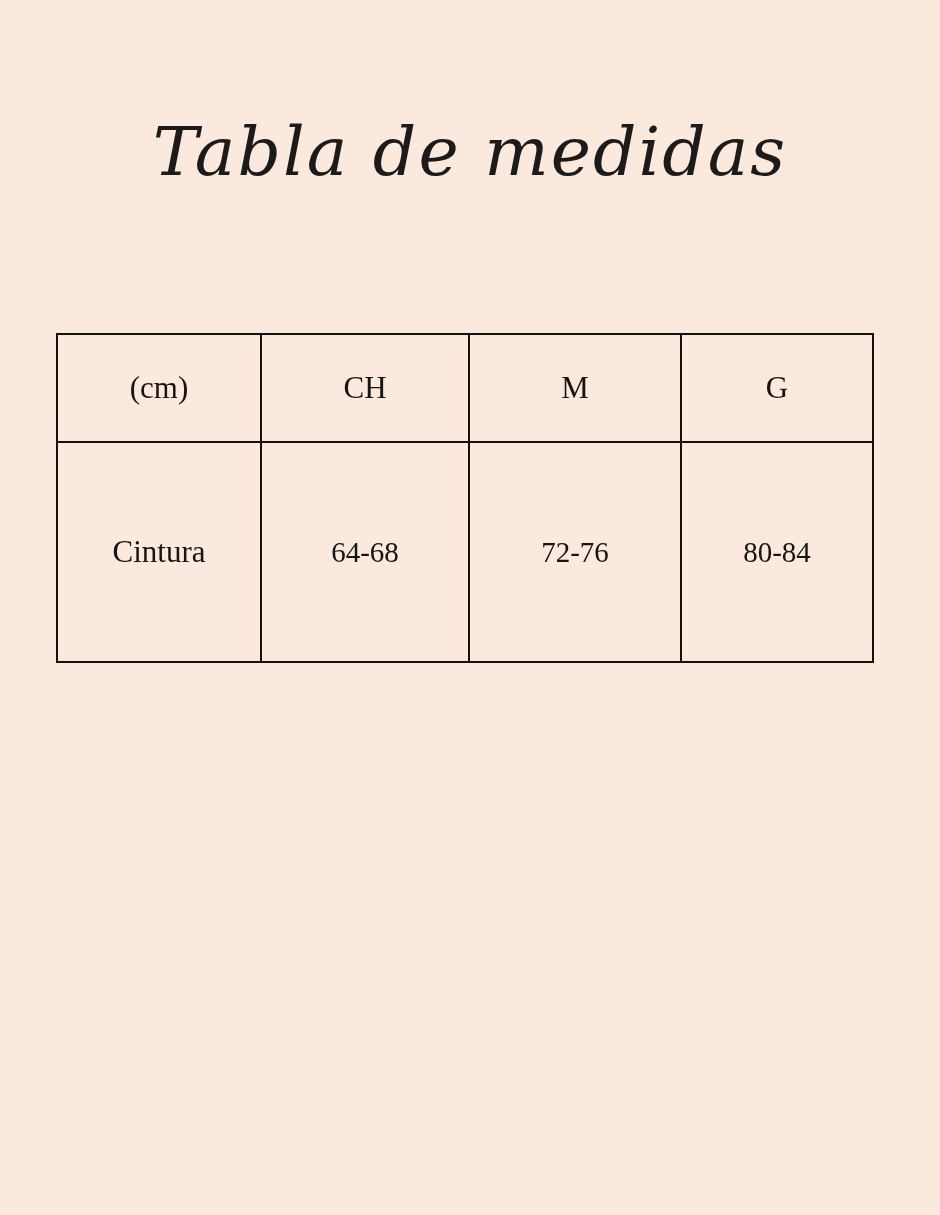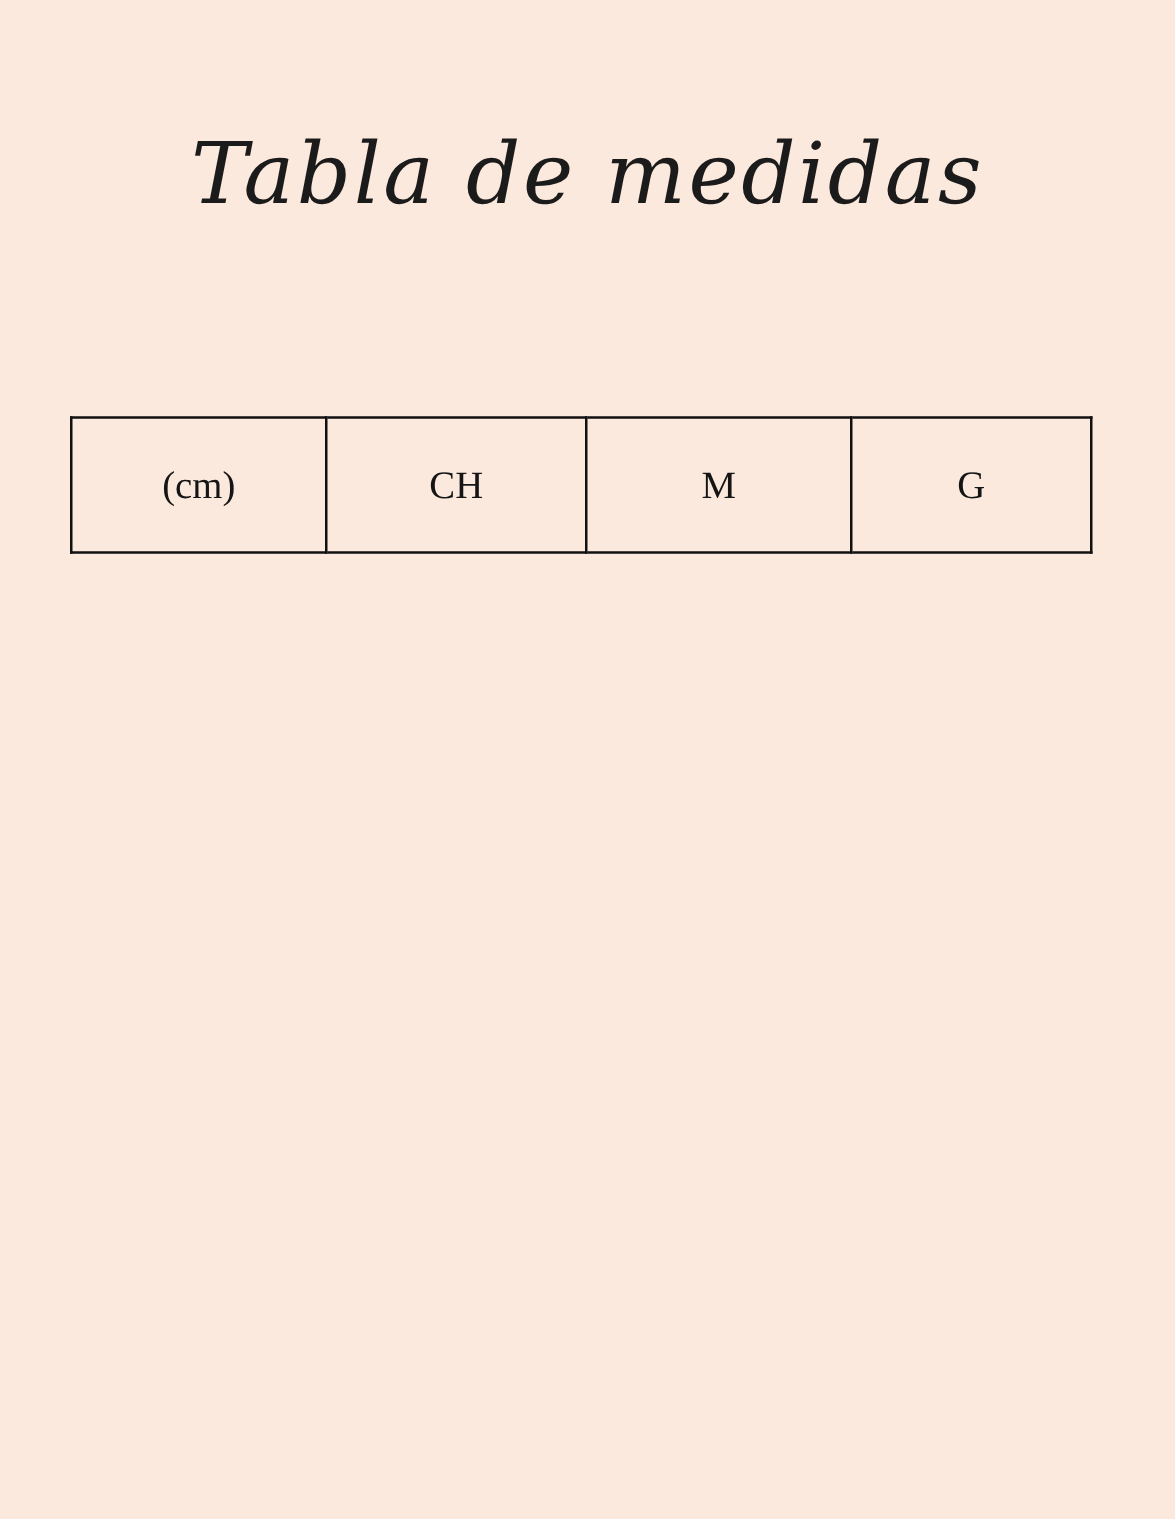--- a/index.html
+++ b/index.html
@@ -14,21 +14,21 @@
     overflow: hidden;
   }
   .page {
     position: relative;
     width: 940px;
     height: 1215px;
     box-sizing: border-box;
   }
   .title {
     position: absolute;
-    top: 100px;
+    top: 112px;
     left: 0;
     width: 940px;
     text-align: center;
     font-family: "DejaVu Serif", serif;
     font-style: italic;
     font-weight: 400;
     font-size: 68px;
     letter-spacing: 2px;
     color: #1b1b1b;
     white-space: nowrap;
@@ -89,17 +89,23 @@
       </colgroup>
       <thead>
         <tr>
           <th>(cm)</th>
           <th>CH</th>
           <th>M</th>
           <th>G</th>
         </tr>
       </thead>
       <tbody>
+        <tr>
+          <td class="rowhead">Cintura</td>
+          <td>64-68</td>
+          <td>72-76</td>
+          <td>80-84</td>
+        </tr>
       </tbody>
     </table>
   </div>
 
 </div>
 
 </body></html>

